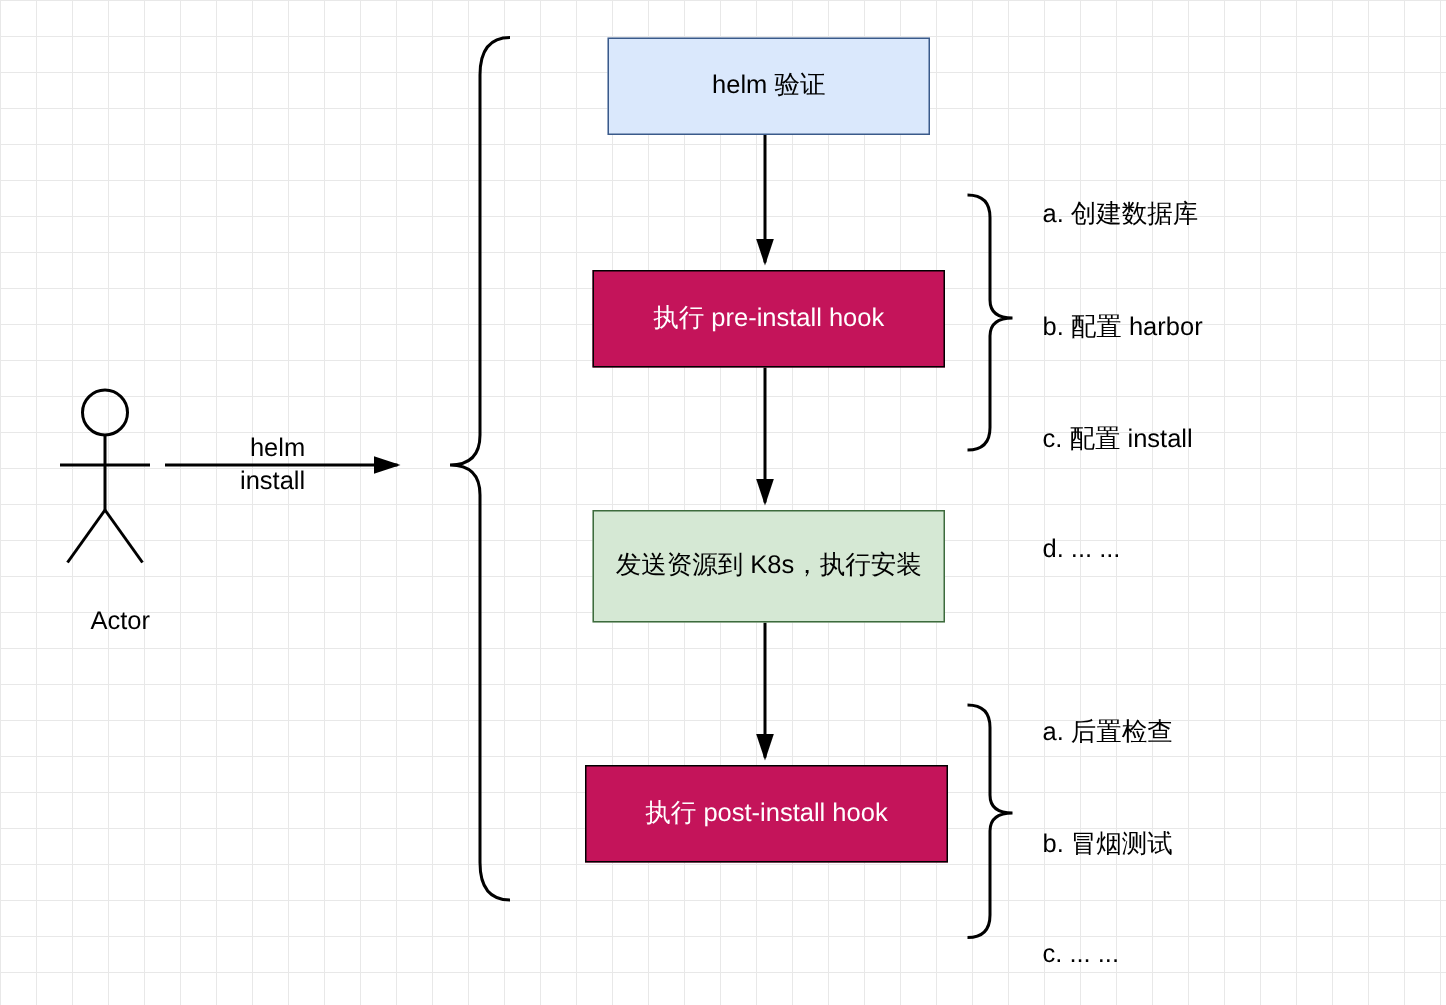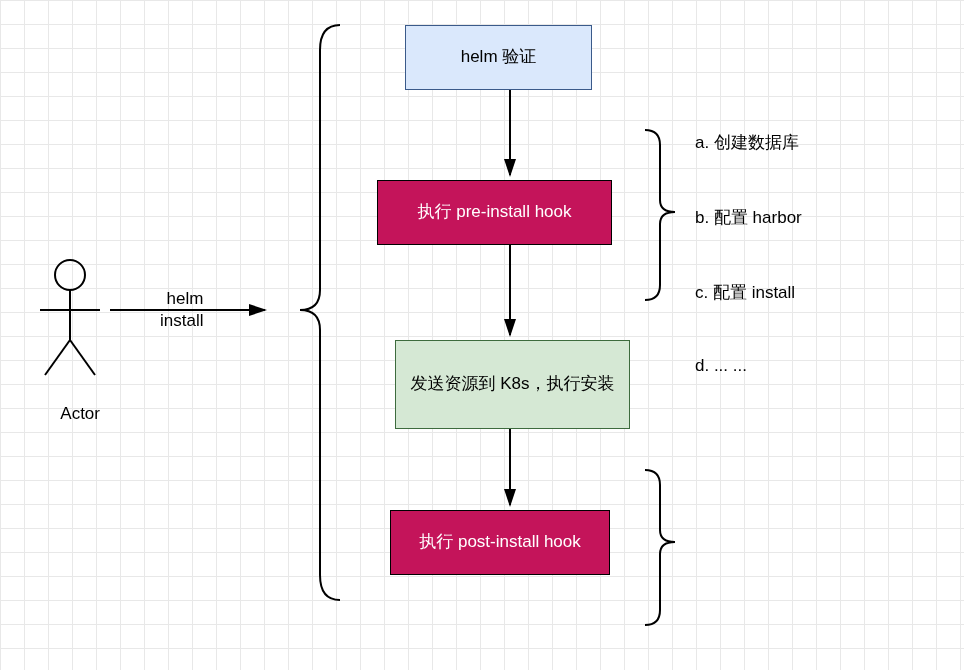--- a/index.html
+++ b/index.html
@@ -101,29 +101,34 @@
              Q 660 542 660 554
              L 660 610
              Q 660 625 645 625" stroke="#000" stroke-width="2" fill="none"></path>
   </svg>
 
   <div class="label" style="left:40px; top:403px; width:60px;">Actor</div>
 
   <div class="label" style="left:160px; top:288px;">helm
 install</div>
 
-  <div class="node blue" style="left:405px; top:25px; width:187px; height:65px;">helm 验证</div>
+  <div class="node blue" style="left:405px; top:25px; width:215px; height:65px;">helm 验证</div>
 
-  <div class="node pink" style="left:377px; top:180px; width:235px; height:65px;">执行 pre-install hook</div>
+  <div class="node pink" style="left:395px; top:180px; width:235px; height:65px;">执行 pre-install hook</div>
 
-  <div class="node green" style="left:395px; top:340px; width:235px; height:89px;">发送资源到 K8s，执行安装</div>
+  <div class="node green" style="left:395px; top:340px; width:235px; height:75px;">发送资源到 K8s，执行安装</div>
 
-  <div class="node pink" style="left:390px; top:510px; width:220px; height:65px;">执行 post-install hook</div>
+  <div class="node pink" style="left:390px; top:510px; width:242px; height:65px;">执行 post-install hook</div>
 
   <div class="side-list" style="left:695px; top:125px; height:180px;">
     <div>a. 创建数据库</div>
     <div>b. 配置 harbor</div>
     <div>c. 配置 install</div>
     <div>d. ... ...</div>
   </div>
 
+  <div class="side-list" style="left:695px; top:470px; height:150px;">
+    <div>a. 后置检查</div>
+    <div>b. 冒烟测试</div>
+    <div>c. ... ...</div>
+  </div>
 
 </div>
 
 </body></html>

